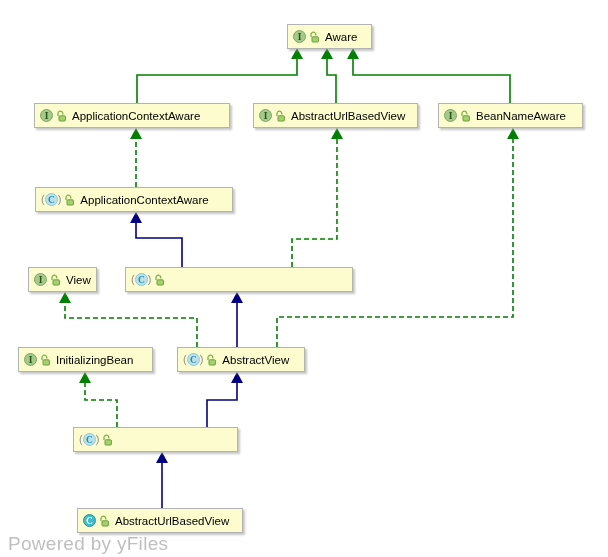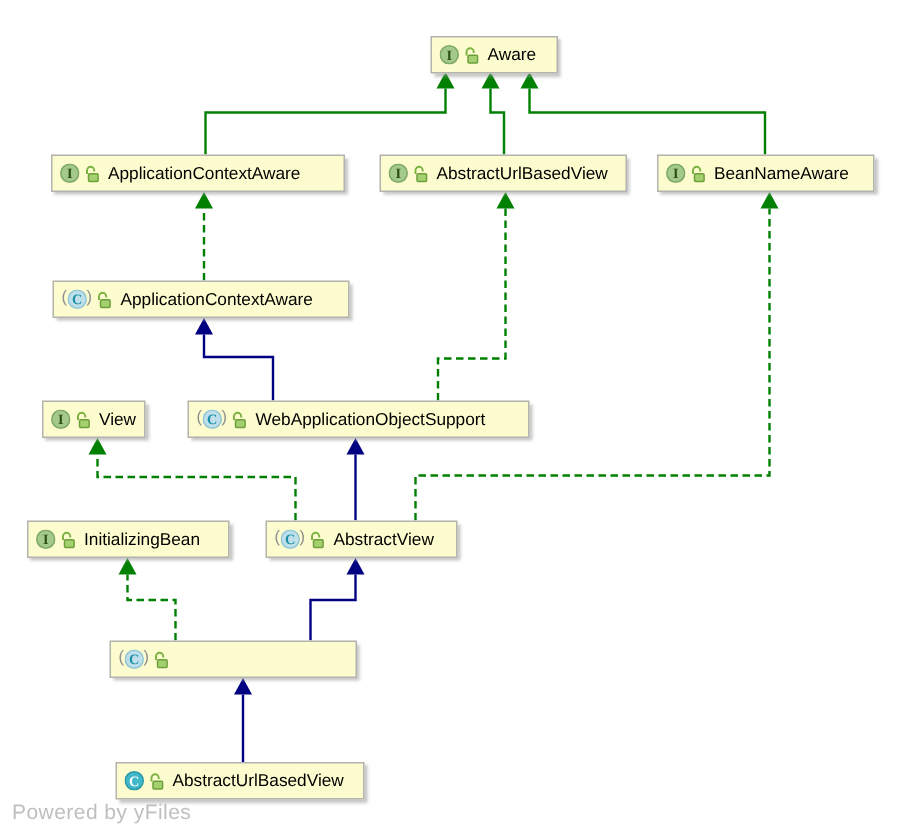--- a/index.html
+++ b/index.html
@@ -1,19 +1,19 @@
 <!DOCTYPE html>
 <html><head>
 <meta charset="utf-8">
 <style>
   html,body{margin:0;padding:0;}
   body{font-family:"Liberation Sans",sans-serif;background:#fff;}
   .canvas{position:relative;width:608px;height:557px;background:#ffffff;overflow:hidden;}
   .edges{position:absolute;left:0;top:0;z-index:1;}
-  .watermark{position:absolute;left:8px;top:533px;font-size:14px;color:#bfbfbf;z-index:0;letter-spacing:0.3px;}
+  .watermark{position:absolute;left:8px;top:533px;font-size:19px;color:#bfbfbf;z-index:0;letter-spacing:0.3px;}
   .node{
     position:absolute;z-index:2;height:25px;box-sizing:border-box;
     background:#fcfcce;border:1px solid #b3b3b3;
     box-shadow:2px 2px 2px rgba(150,150,150,0.55);
     display:flex;align-items:center;gap:3px;padding:0 5px;
     font-size:11.5px;color:#000;white-space:nowrap;cursor:default;
   }
   .node .lbl{margin-left:2px;}
   .icn{display:inline-flex;flex:none;align-items:center;}
   .paren{color:#8f8f8f;font-size:11px;line-height:1;transform:translateY(-0.5px);}
@@ -167,21 +167,20 @@
           <text x="6.5" y="9.8" text-anchor="middle" font-size="9.5" font-weight="bold" fill="#1b91a8">C</text>
         </svg>
         <span class="paren">)</span>
       </span>
     <span class="icn">
         <svg width="11" height="12">
           <path d="M2 6 V3.6 a2.4 2.4 0 0 1 4.8 0 V4.4" stroke="#7cb342" fill="none" stroke-width="1.3"></path>
           <rect x="3" y="5.8" width="6.4" height="5.2" rx="0.8" fill="#a5d06f" stroke="#6f9e3c"></rect>
         </svg>
       </span>
-    <span class="lbl">WebApplicationObjectSupport</span>
   </div>
 
   <div class="node" style="left: 18px; top: 347px; width: 135px; background: rgb(252, 252, 206);">
     <span class="icn">
         <svg width="13" height="13">
           <circle cx="6.5" cy="6.5" r="6" fill="#a3c98b" stroke="#7fa866"></circle>
           <text x="6.5" y="9.8" text-anchor="middle" font-size="9.5" font-weight="bold" fill="#2d5016">I</text>
         </svg>
       </span>
     <span class="icn">

